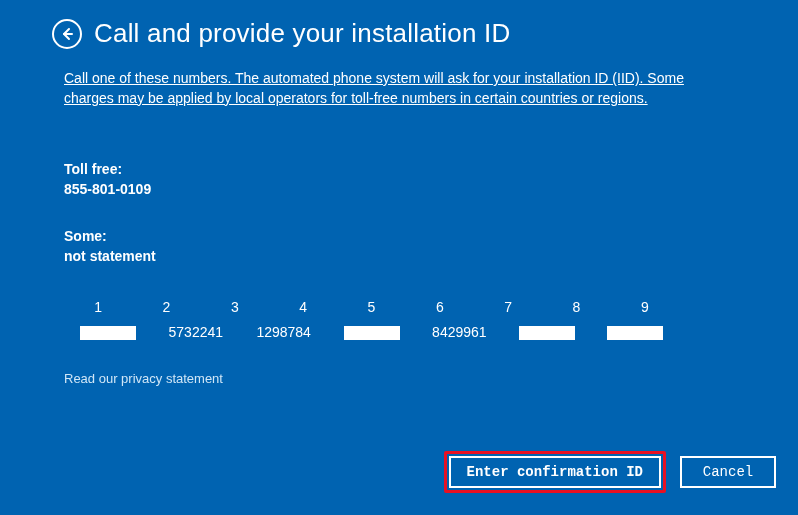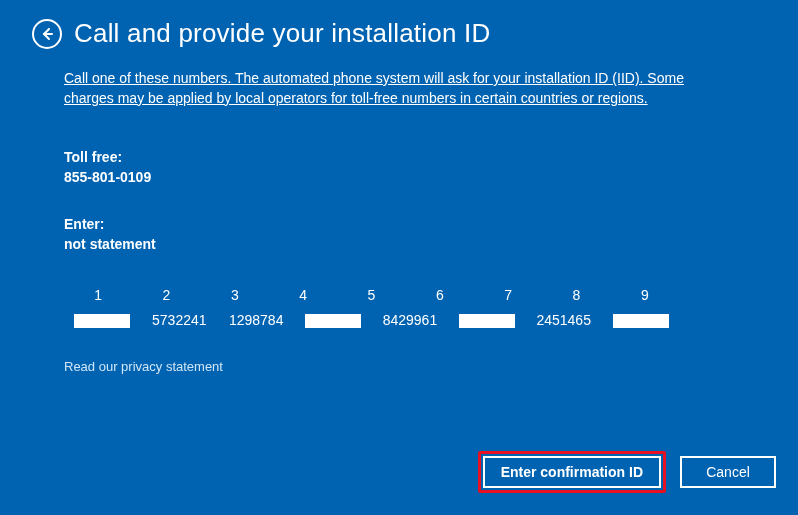--- a/index.html
+++ b/index.html
@@ -7,20 +7,21 @@
   body {
     background: #0063B1;
     font-family: "Segoe UI", Arial, sans-serif;
     color: #ffffff;
     position: relative;
   }
   .header {
     display: flex;
     align-items: flex-end;
     padding: 18px 24px 0 32px;
+    margin-left: 20px;
   }
   .back-btn {
     width: 30px; height: 30px;
     border: 2px solid #ffffff;
     border-radius: 50%;
     display: flex; align-items: center; justify-content: center;
     cursor: pointer;
     flex: 0 0 auto;
     margin-right: 12px;
   }
@@ -29,21 +30,21 @@
     font-size: 26px;
     font-weight: 300;
     letter-spacing: 0.2px;
   }
   .content {
     padding: 20px 32px 0 64px;
     font-size: 14px;
     line-height: 1.4;
   }
   .intro { max-width: 660px; text-decoration: underline; }
-  .section { margin-top: 40px; }
+  .section { margin-top: 52px; }
   .section.tight { margin-top: 28px; }
   .label { font-weight: 600; }
   .value { font-weight: 700; }
   .iid-table {
     margin-top: 12px;
     width: 615px;
   }
   .iid-row {
     display: flex;
   }
@@ -76,21 +77,21 @@
     right: 22px;
     bottom: 22px;
     display: flex;
     gap: 14px;
     align-items: center;
   }
   .btn {
     border: 2px solid #ffffff;
     background: transparent;
     color: #ffffff;
-    font-family: Liberation Sans, sans-serif;
+    font-family: Liberation Mono, monospace;
     font-size: 14px;
     padding: 6px 18px;
     cursor: pointer;
     min-width: 96px;
     text-align: center;
   }
   .btn-primary-wrap {
     border: 3px solid #E81123;
     padding: 2px;
     border-radius: 2px;
@@ -115,21 +116,21 @@
 
 <div class="content">
   <div class="intro">Call one of these numbers. The automated phone system will ask for your installation ID (IID). Some charges may be applied by local operators for toll-free numbers in certain countries or regions.</div>
 
   <div class="section">
     <div class="label">Toll free:</div>
     <div class="value">855-801-0109</div>
   </div>
 
   <div class="section tight">
-    <div class="label">Enter:</div>
+    <div class="label">Some:</div>
     <div class="value">not statement</div>
   </div>
 
   <div class="section tight">
     <div class="iid-table">
       <div class="iid-row iid-head">
         <div class="iid-cell">1</div>
         <div class="iid-cell">2</div>
         <div class="iid-cell">3</div>
         <div class="iid-cell">4</div>
@@ -139,21 +140,20 @@
         <div class="iid-cell">8</div>
         <div class="iid-cell">9</div>
       </div>
       <div class="iid-row iid-vals">
         <div class="iid-cell"><span class="redacted"></span></div>
         <div class="iid-cell">5732241</div>
         <div class="iid-cell">1298784</div>
         <div class="iid-cell"><span class="redacted"></span></div>
         <div class="iid-cell">8429961</div>
         <div class="iid-cell"><span class="redacted"></span></div>
-        <div class="iid-cell">2451465</div>
         <div class="iid-cell"><span class="redacted"></span></div>
       </div>
     </div>
   </div>
 
   <div class="privacy">Read our privacy statement</div>
 </div>
 
 <div class="footer">
   <div class="btn-primary-wrap">

